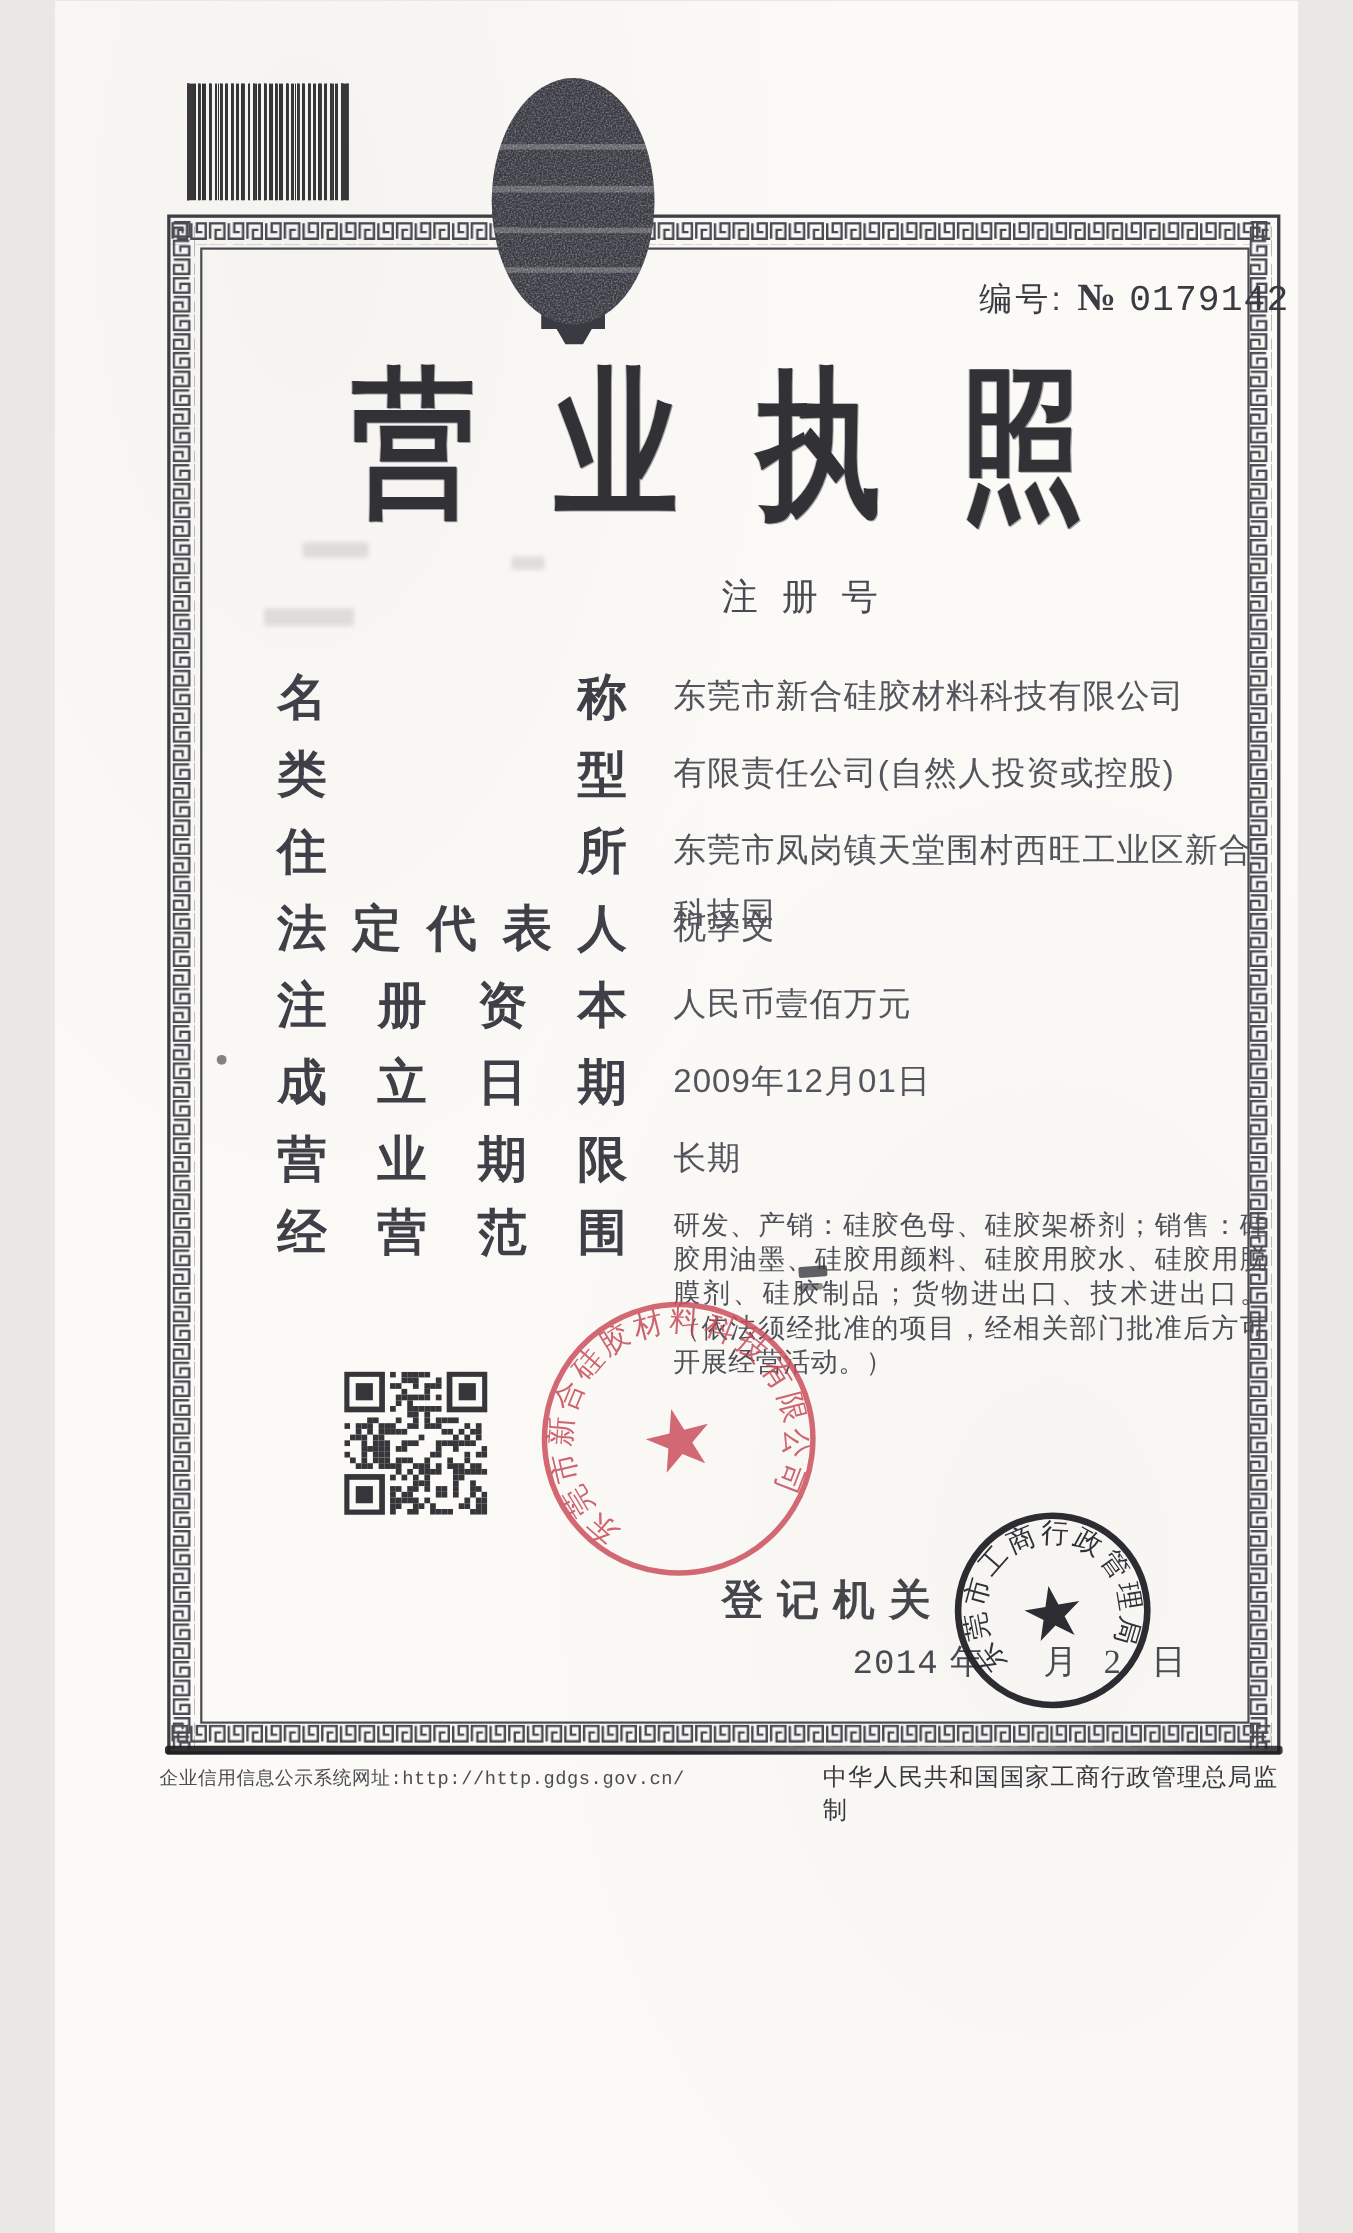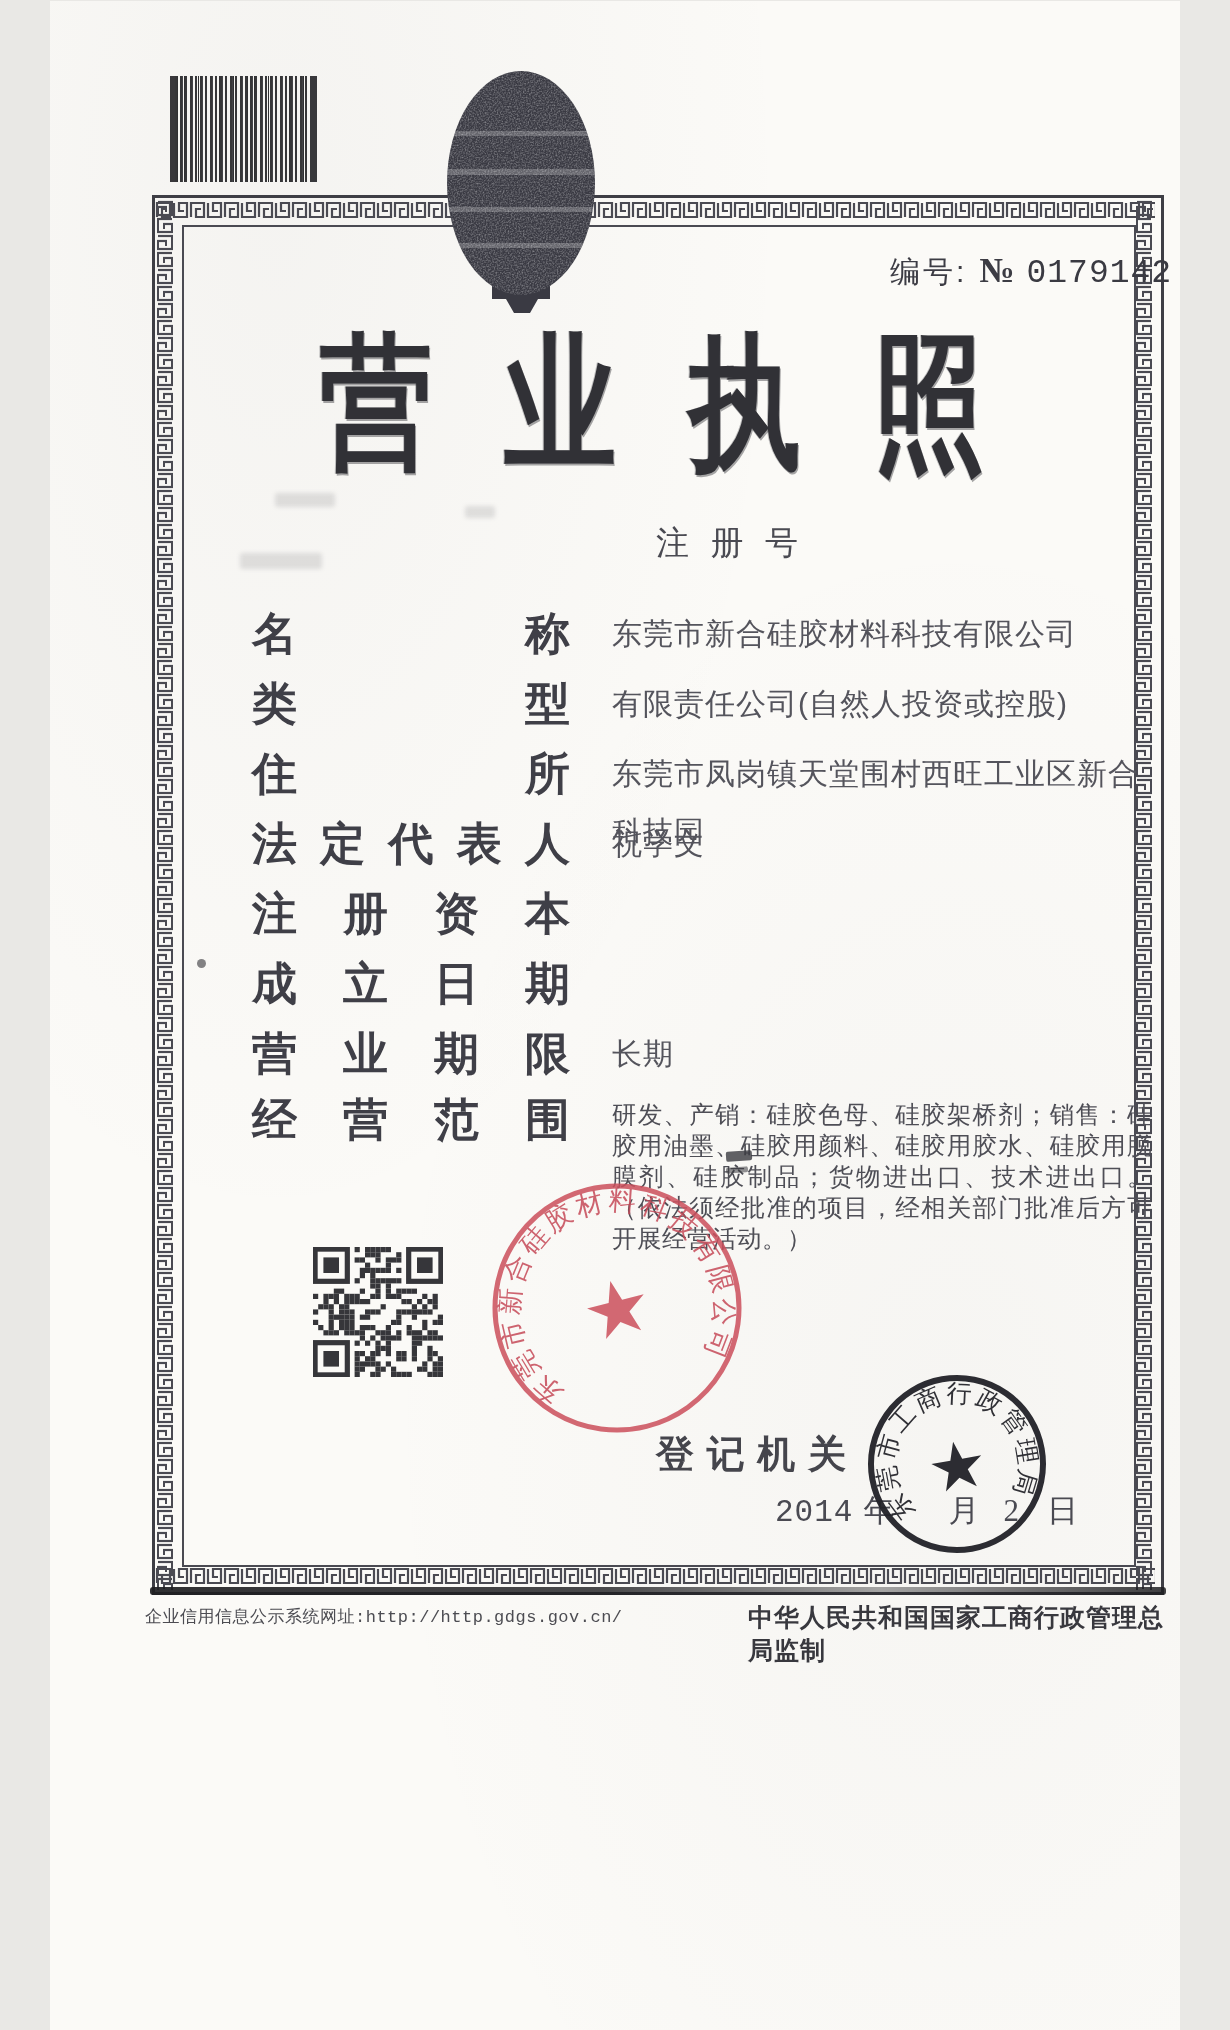--- a/index.html
+++ b/index.html
@@ -64,22 +64,22 @@
   .blackstamp{left:812px;top:1368px;width:190px;height:190px;z-index:6;opacity:.95;}
   .dateline{left:725px;top:1489px;display:flex;align-items:baseline;z-index:4;
     font-family:"Liberation Serif",serif;font-size:31px;color:#4a4a52;}
   .dateline .yr{font-family:"Liberation Mono",monospace;letter-spacing:1px;}
   .dateline .u1{margin-left:10px;} .dateline .u2{margin-left:54px;}
   .dateline .dd{margin-left:24px;} .dateline .u3{margin-left:28px;}
 
   
   .footer-left{left:95px;top:1604px;font-family:"Liberation Mono",monospace;font-size:17px;
     color:#4c4c52;z-index:4;letter-spacing:.5px;}
-  .footer-right{left:698px;top:1600px;font-family:"Liberation Serif",serif;font-weight:700;
-    font-size:25px;color:#38383e;z-index:4;letter-spacing:1px;}
+  .footer-right{left:698px;top:1600px;font-family:"Liberation Serif",serif;font-weight:400;
+    font-size:22px;color:#38383e;z-index:4;letter-spacing:1px;}
 
   
   .ghost{background:rgba(70,70,78,.14);filter:blur(2px);z-index:1;border-radius:3px;}
   .mark{background:#3a3a40;opacity:.8;z-index:4;border-radius:2px;transform:rotate(-4deg);}
   .dot{width:9px;height:9px;border-radius:50%;background:rgba(50,50,55,.6);z-index:4;}
 </style>
 </head>
 <body>
 
 <div class="page">
@@ -201,28 +201,30 @@
       </div>
     <div class="fvalue">祝学文</div>
   </div>
   <div class="abs frow" style="top:884px">
     <div class="flabel">
         <span>注</span>
         <span>册</span>
         <span>资</span>
         <span>本</span>
       </div>
+    <div class="fvalue">人民币壹佰万元</div>
   </div>
   <div class="abs frow" style="top:954px">
     <div class="flabel">
         <span>成</span>
         <span>立</span>
         <span>日</span>
         <span>期</span>
       </div>
+    <div class="fvalue">2009年12月01日</div>
   </div>
   <div class="abs frow" style="top:1024px">
     <div class="flabel">
         <span>营</span>
         <span>业</span>
         <span>期</span>
         <span>限</span>
       </div>
     <div class="fvalue">长期</div>
   </div>

